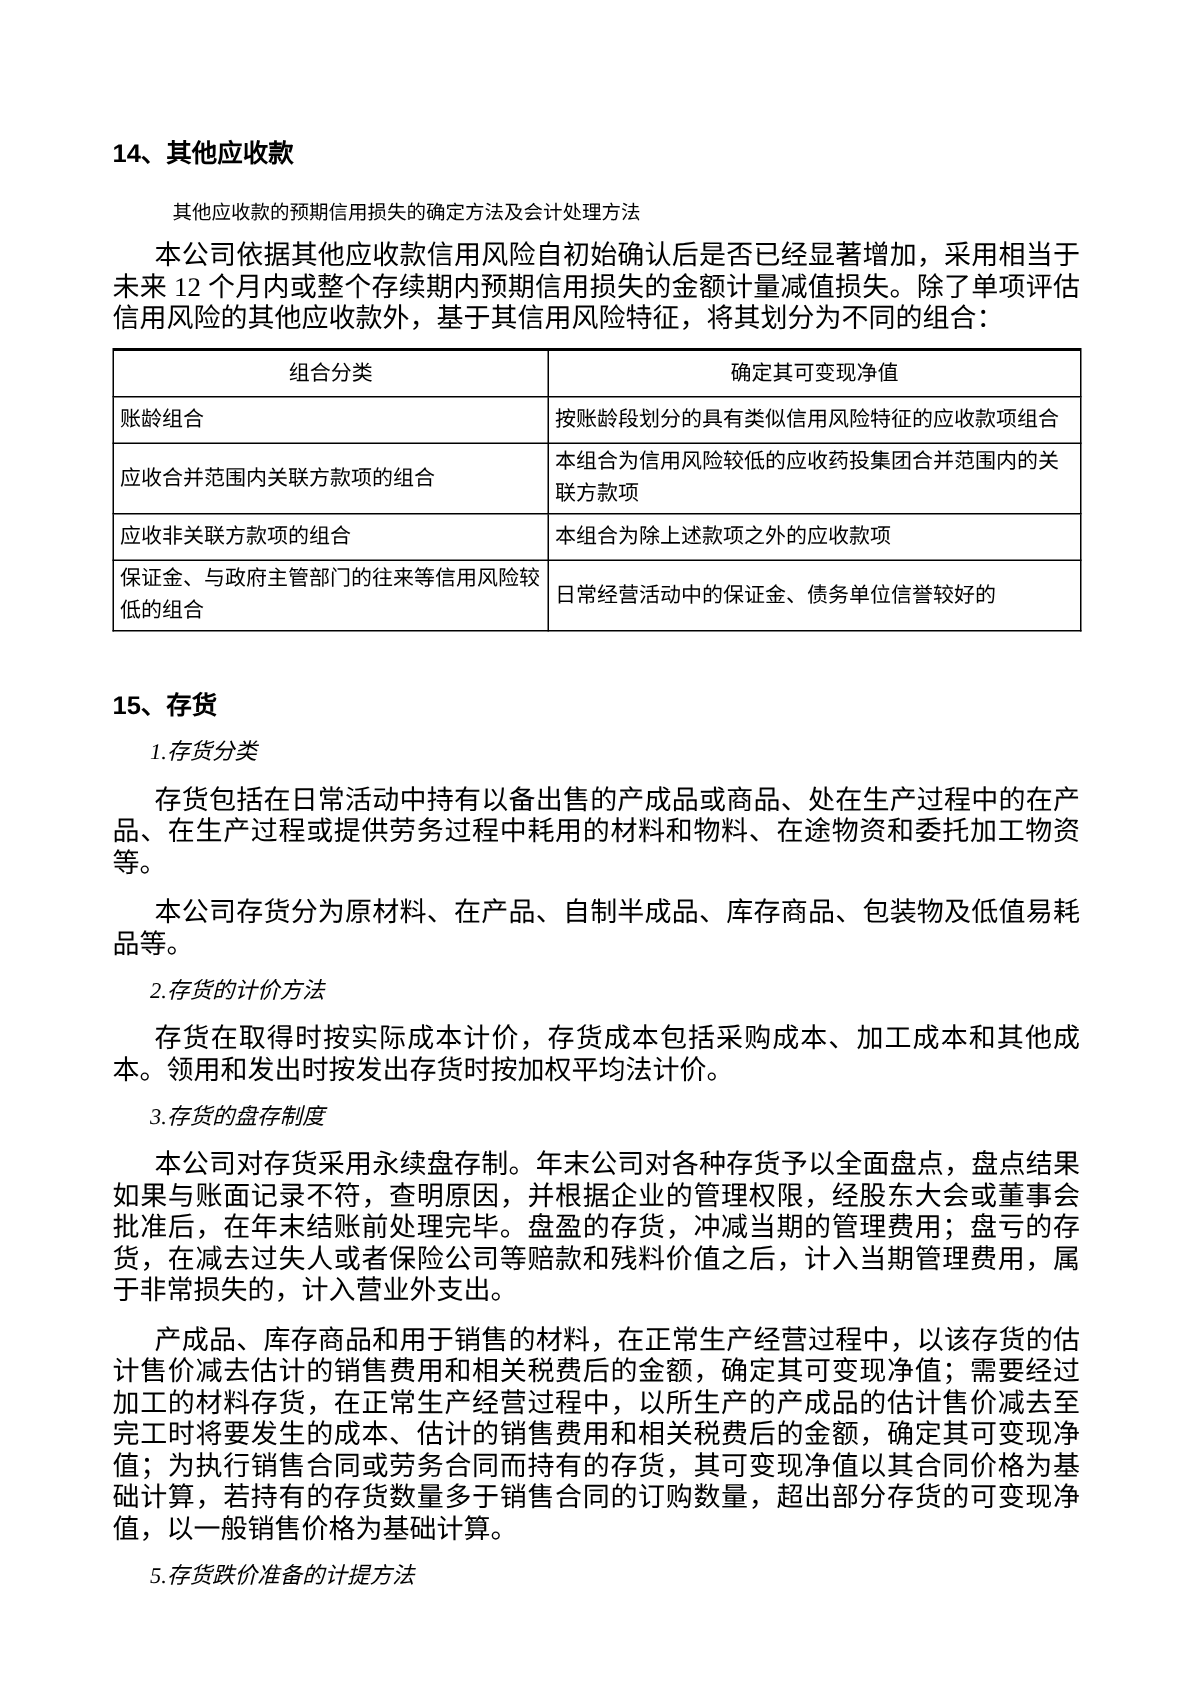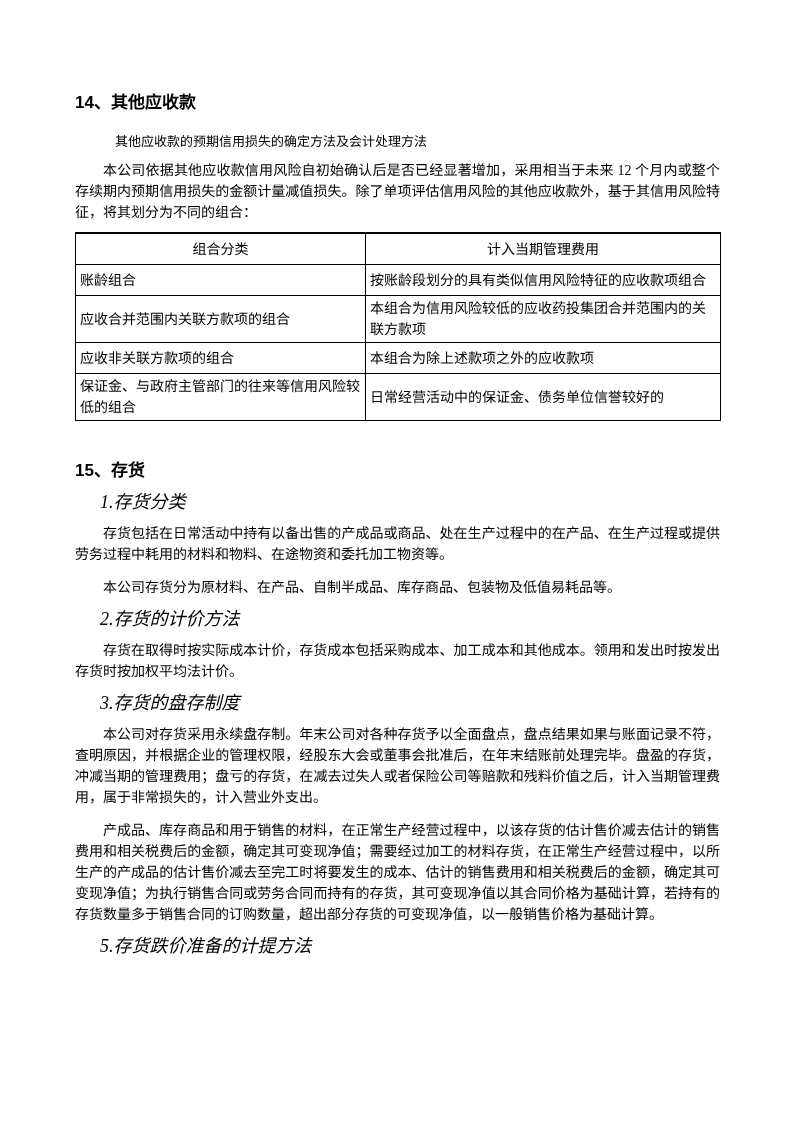--- a/index.html
+++ b/index.html
@@ -35,34 +35,34 @@
     margin-top: 40px;
   }
   .subtitle {
     margin-top: 21px;
     font-size: 13px;
     line-height: 15px;
     margin-left: 40px;
   }
   .para {
     margin: 12px 0 0 0;
-    font-size: 14px;
+    font-size: 18px;
     line-height: 21px;
     text-align: justify;
     text-justify: inter-ideograph;
   }
   .para.indent {
     text-indent: 28px;
   }
   .para.first {
     margin-top: 11px;
   }
   .item-label {
     margin-top: 13px;
-    font-size: 18px;
+    font-size: 15px;
     line-height: 17px;
     font-style: italic;
     text-indent: 25px;
     font-family: "Liberation Serif", "DejaVu Serif", serif;
   }
   table.portfolio {
     margin-top: 9px;
     width: 645px;
     border-collapse: collapse;
     table-layout: fixed;
@@ -104,21 +104,21 @@
     <p class="para indent first">本公司依据其他应收款信用风险自初始确认后是否已经显著增加，采用相当于未来 12 个月内或整个存续期内预期信用损失的金额计量减值损失。除了单项评估信用风险的其他应收款外，基于其信用风险特征，将其划分为不同的组合：</p>
 
     <table class="portfolio">
       <colgroup>
           <col class="c1">
           <col class="c2">
         </colgroup>
       <thead>
         <tr>
           <th>组合分类</th>
-          <th>计入当期管理费用</th>
+          <th>确定其可变现净值</th>
         </tr>
       </thead>
       <tbody>
         <tr class="r-single">
           <td>账龄组合</td>
           <td>按账龄段划分的具有类似信用风险特征的应收款项组合</td>
         </tr>
         <tr>
           <td>应收合并范围内关联方款项的组合</td>
           <td>本组合为信用风险较低的应收药投集团合并范围内的关联方款项</td>

